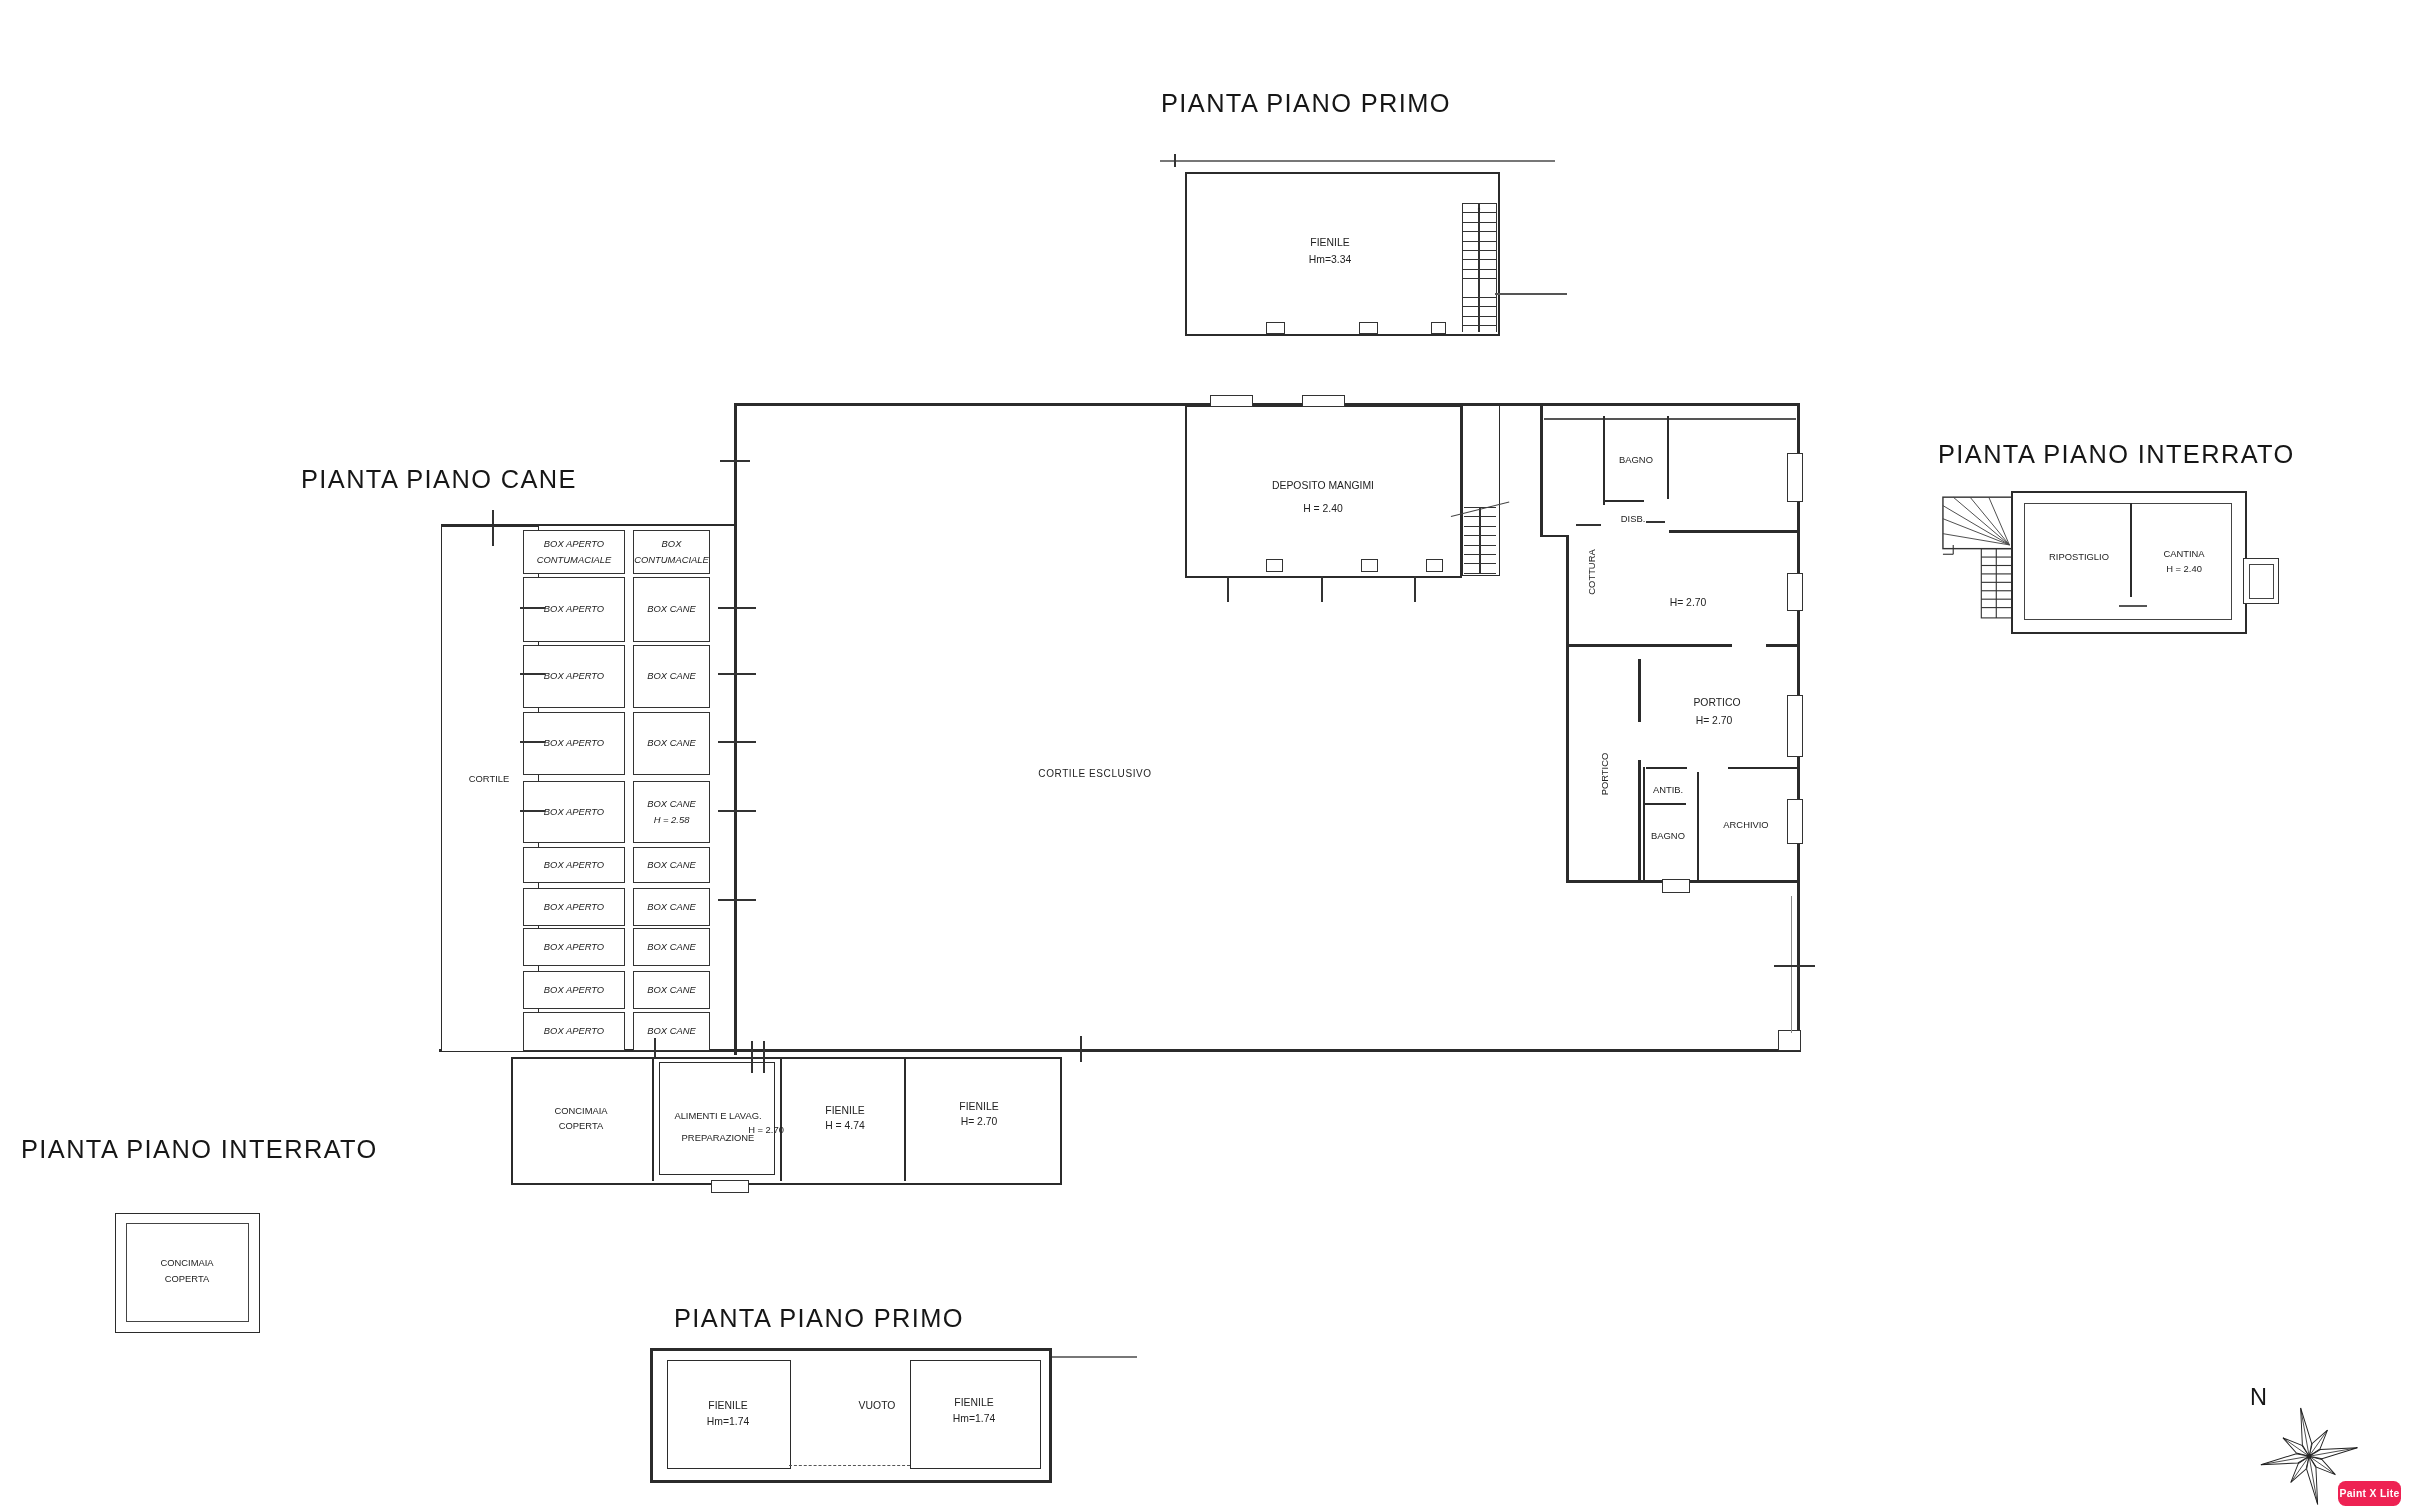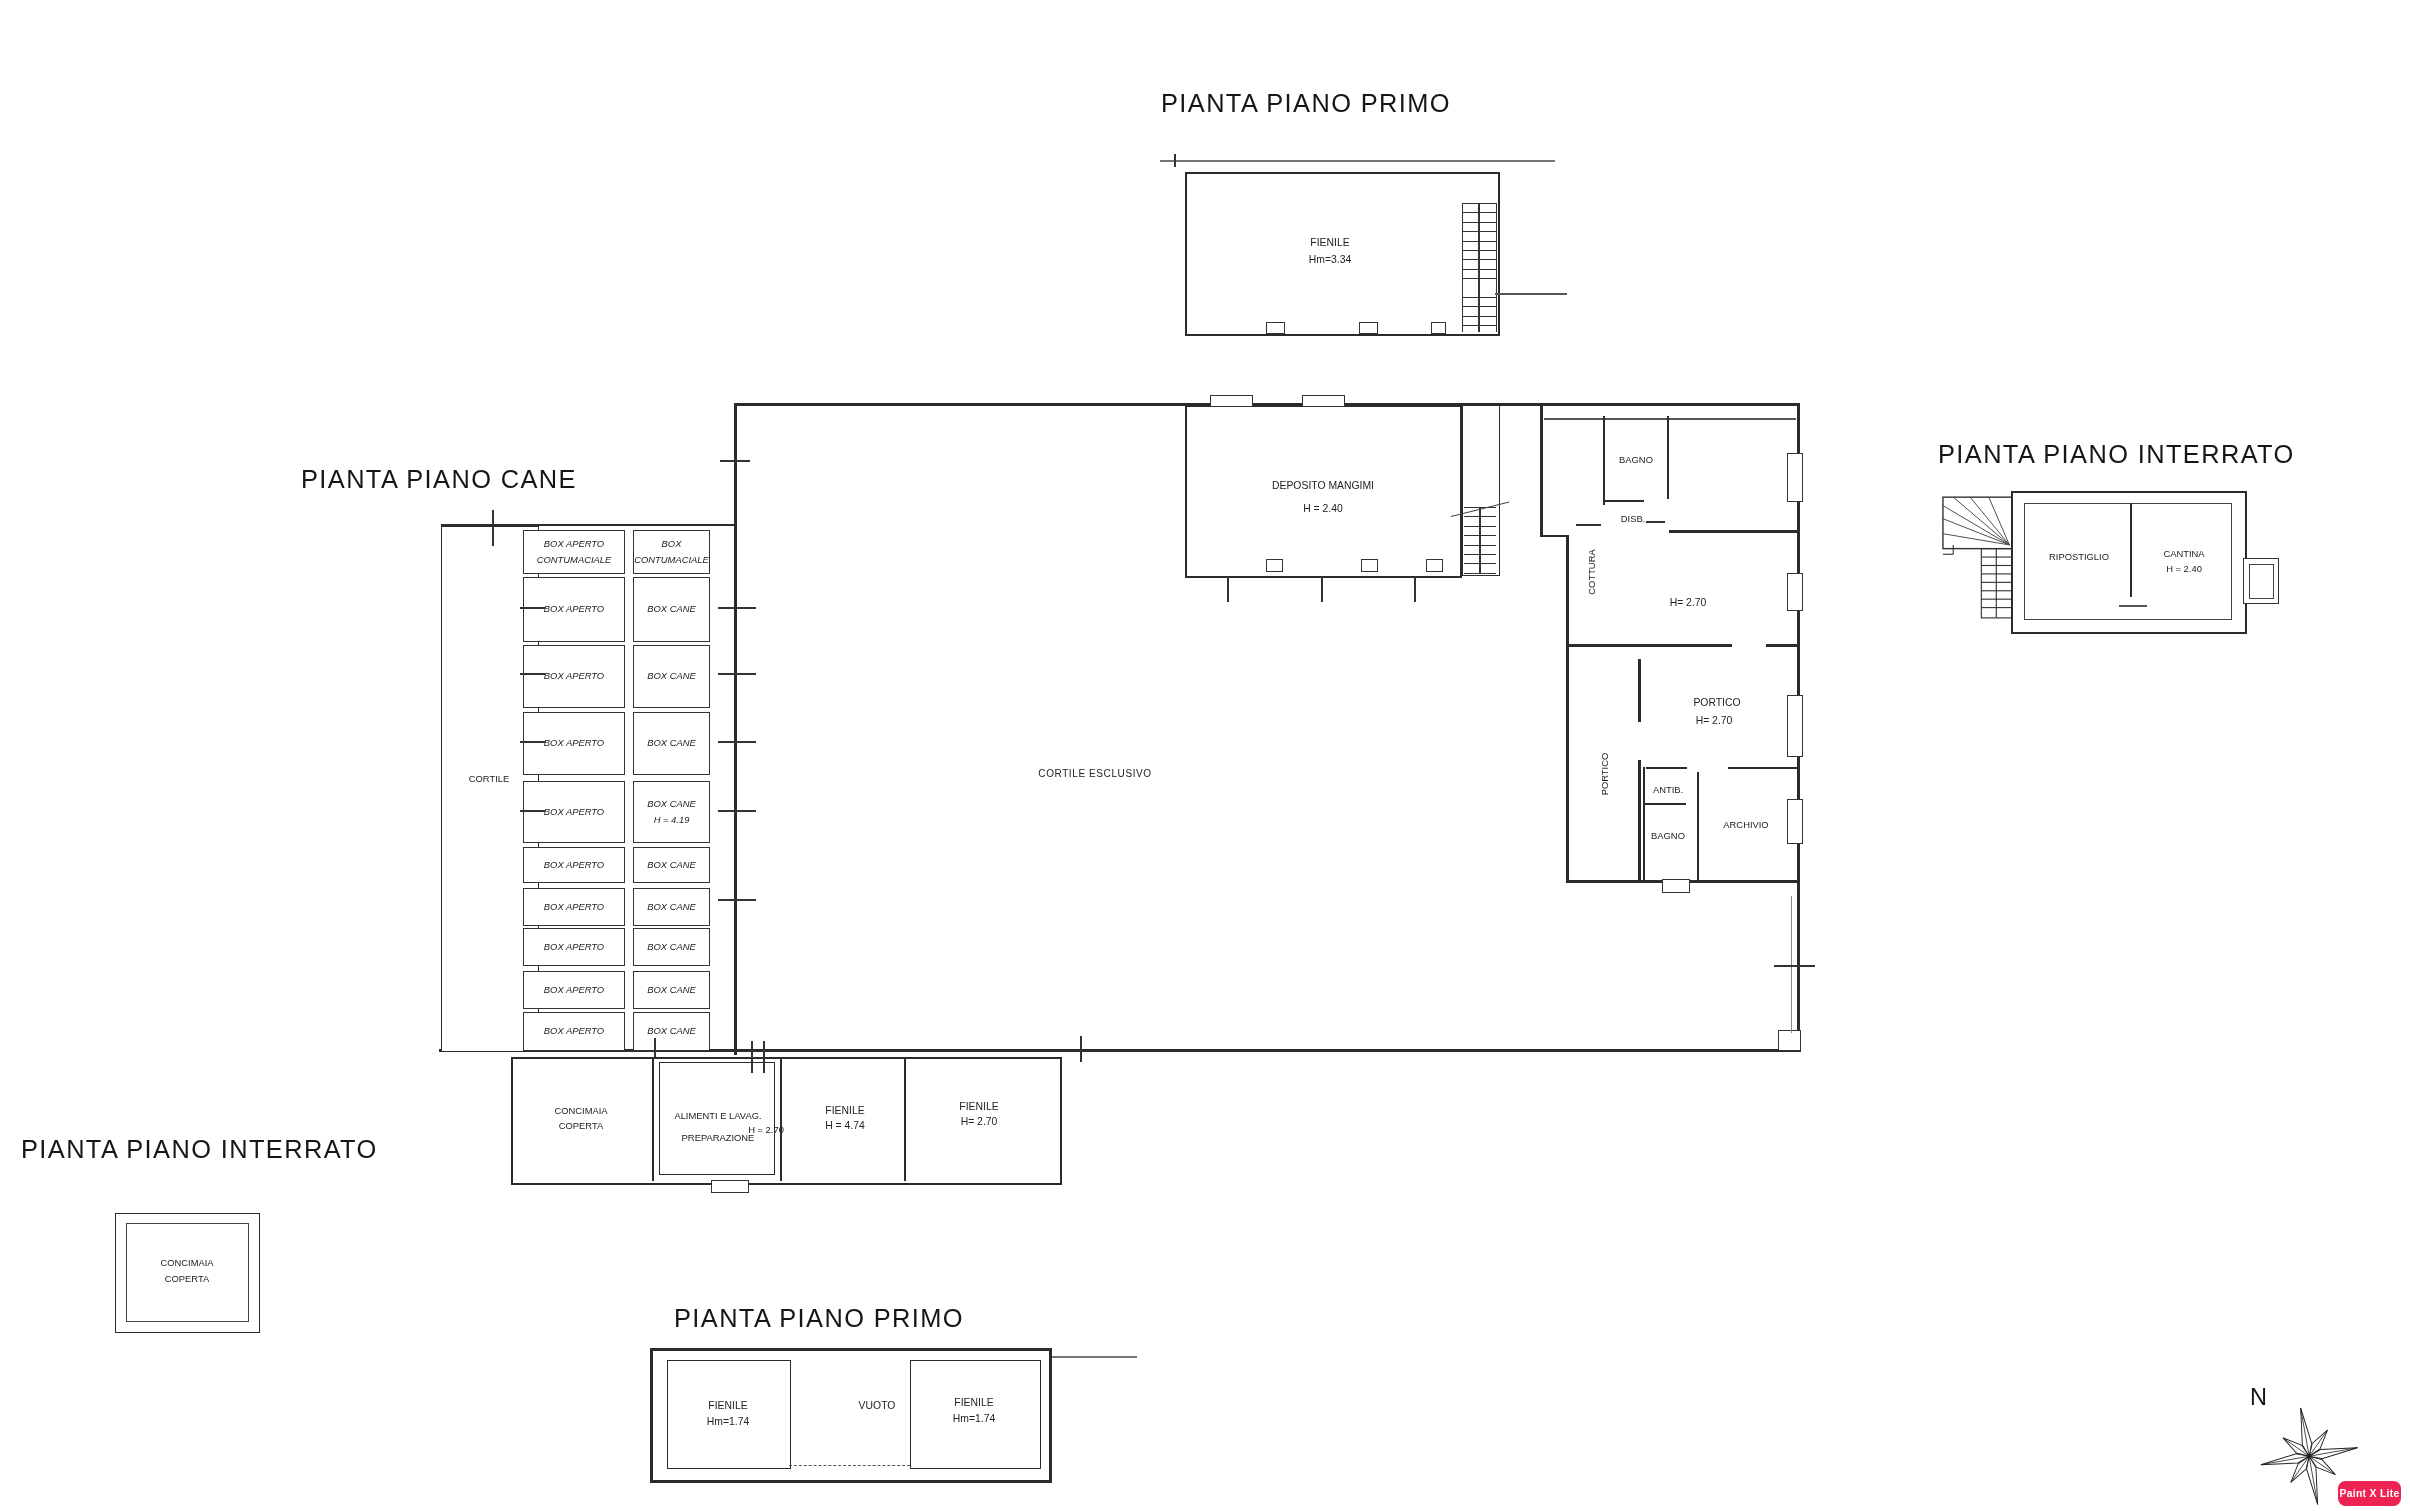--- a/index.html
+++ b/index.html
@@ -166,21 +166,21 @@
     <div class="cell r">
         <div>BOX CANE</div>
       </div>
   </div>
   <div class="stall-row" style="top:781px;height:62px;">
     <div class="cell l">
         <div>BOX APERTO</div>
       </div>
     <div class="cell r">
         <div>BOX CANE</div>
-        <div>H = 4.19</div>
+        <div>H = 2.58</div>
       </div>
   </div>
   <div class="stall-row" style="top:847px;height:36px;">
     <div class="cell l">
         <div>BOX APERTO</div>
       </div>
     <div class="cell r">
         <div>BOX CANE</div>
       </div>
   </div>

